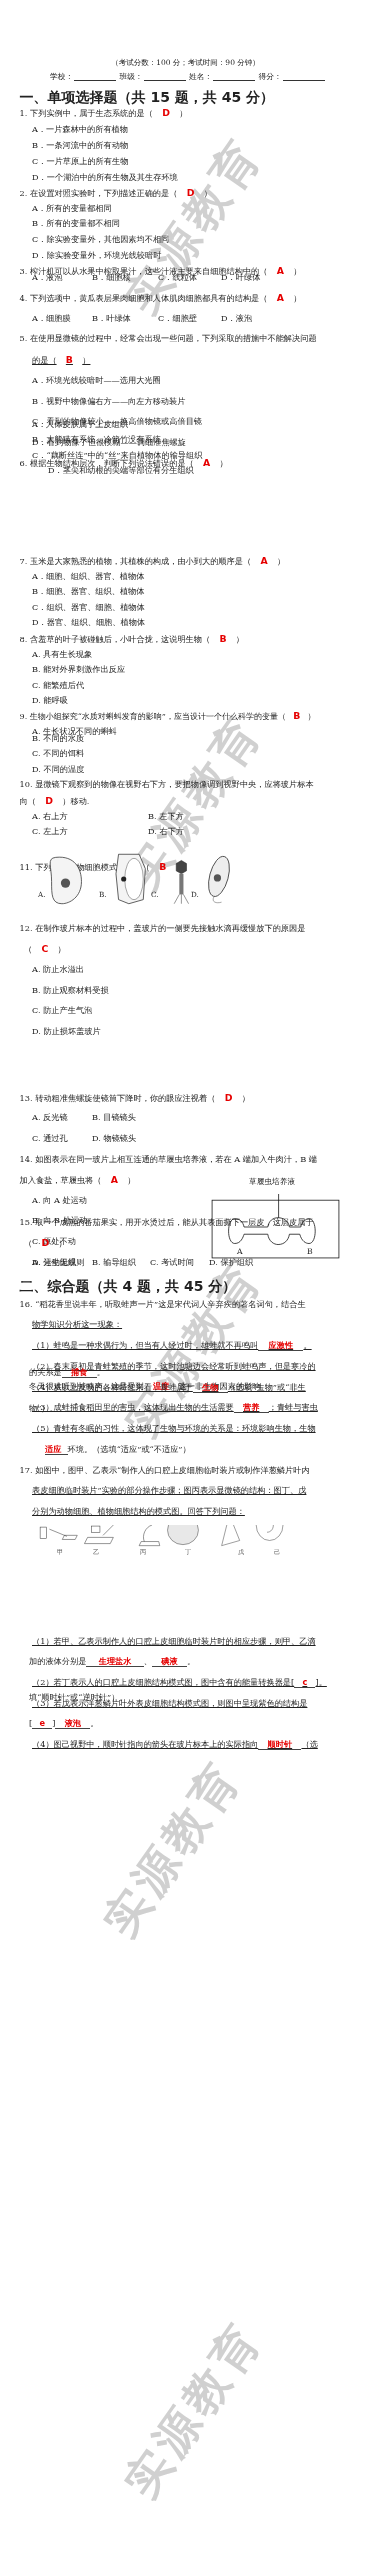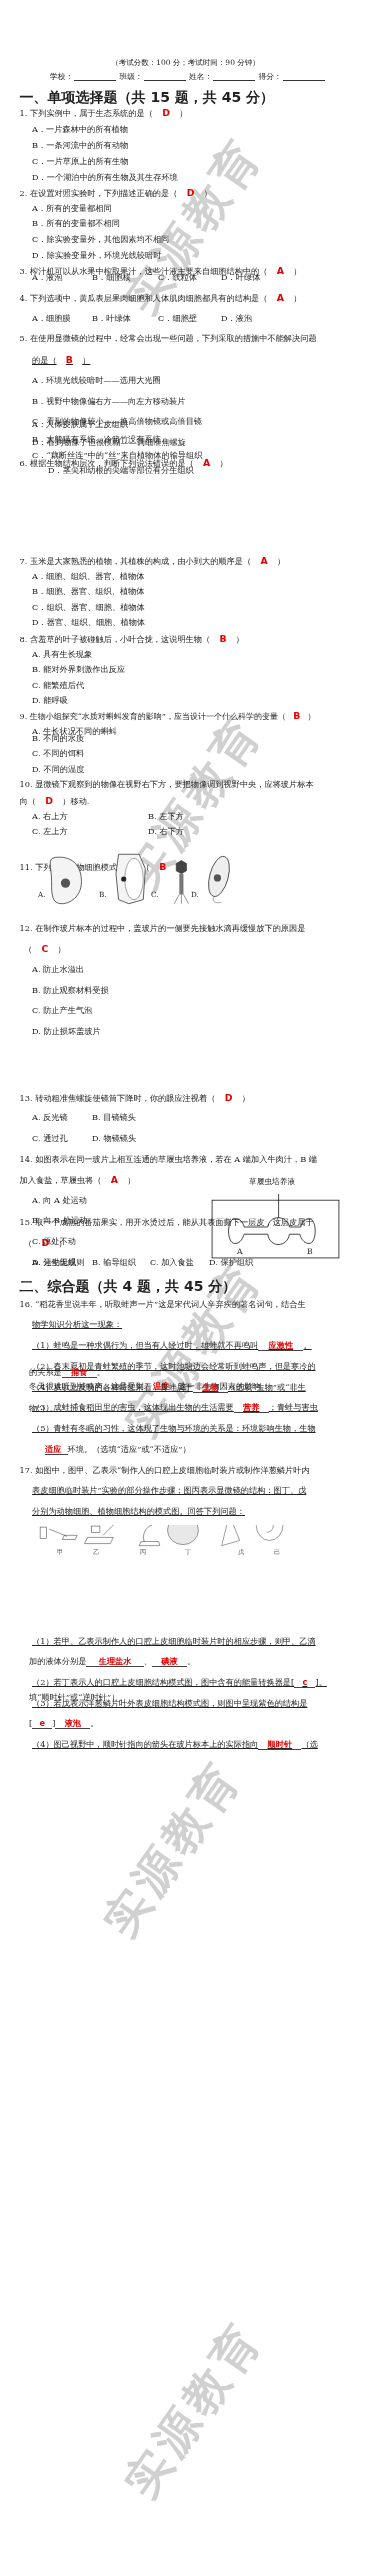--- a/index.html
+++ b/index.html
@@ -184,21 +184,21 @@
   </svg>
   <div class="abs" style="left:237px;top:1247px;font-size:7.7px;">A</div>
   <div class="abs" style="left:307px;top:1247px;font-size:7.7px;">B</div>
 
   <div class="abs q" style="top:1217px;">15. 取一个成熟的番茄果实，用开水烫过后，能从其表面撕下一层皮，这层皮属于</div>
   <div class="abs q" style="top:1237px;left:24px;">
     <span>（</span><span class="ans" style="margin:0 9.3px;">D</span><span>）</span>
   </div>
   <div class="abs opt" style="left:32px;top:1257px;">A. 分生组织</div>
   <div class="abs opt" style="left:92px;top:1257px;">B. 输导组织</div>
-  <div class="abs opt" style="left:150px;top:1257px;">C. 加入食盐</div>
+  <div class="abs opt" style="left:150px;top:1257px;">C. 考试时间</div>
   <div class="abs opt" style="left:209px;top:1257px;">D. 保护组织</div>
 
   <div class="abs sect" style="top:1278px;">二、综合题（共 4 题，共 45 分）</div>
 
   <div class="abs q" style="top:1299px;">16. “稻花香里说丰年，听取蛙声一片”这是宋代词人辛弃疾的著名词句，结合生</div>
   <div class="abs qi" style="top:1319px;">物学知识分析这一现象：</div>
   <div class="abs qi" style="top:1340px;">
     <span>（1）蛙鸣是一种求偶行为，但当有人经过时，雄蛙就不再鸣叫</span><span class="fill" style="padding:0 10.3px;">应激性</span><span>。</span>
   </div>
   <div class="abs qi" style="top:1361px;">（2）春末夏初是青蛙繁殖的季节，这时池塘边会经常听到蛙鸣声，但是寒冷的</div>

